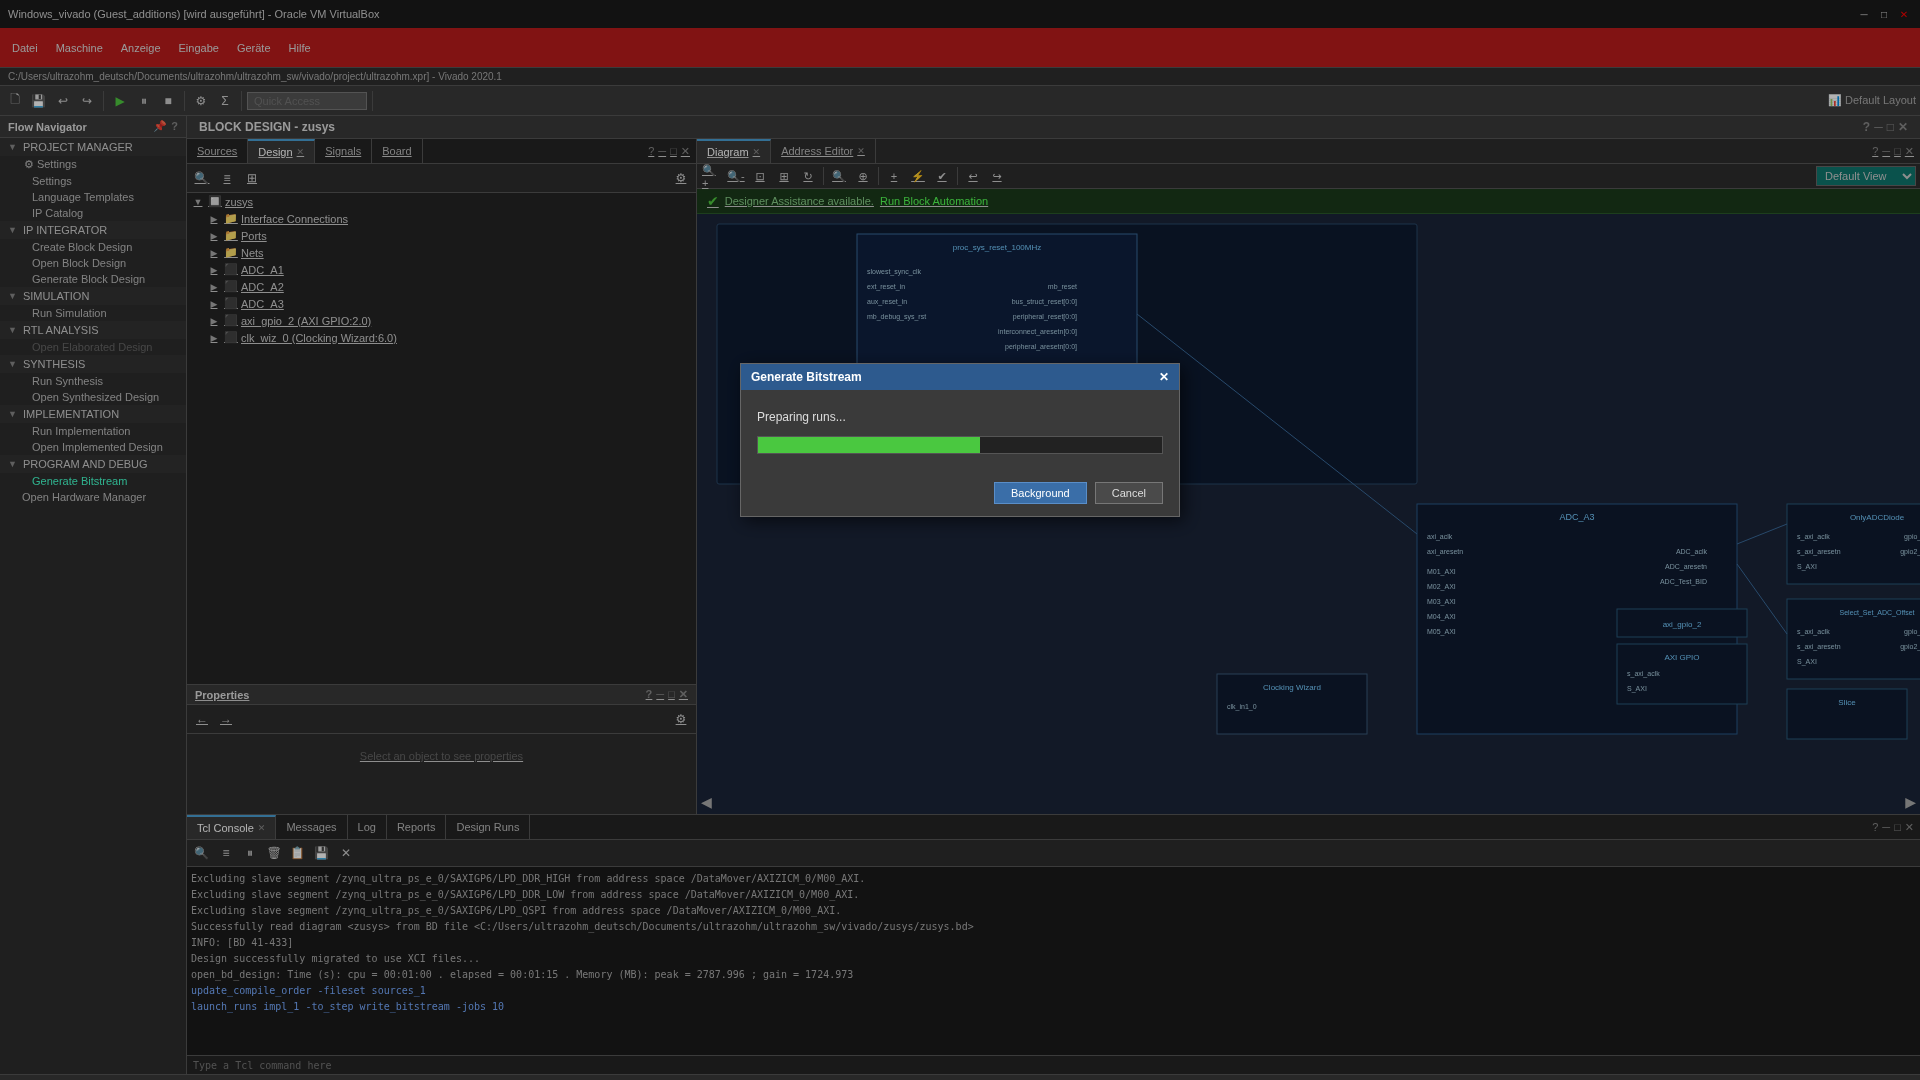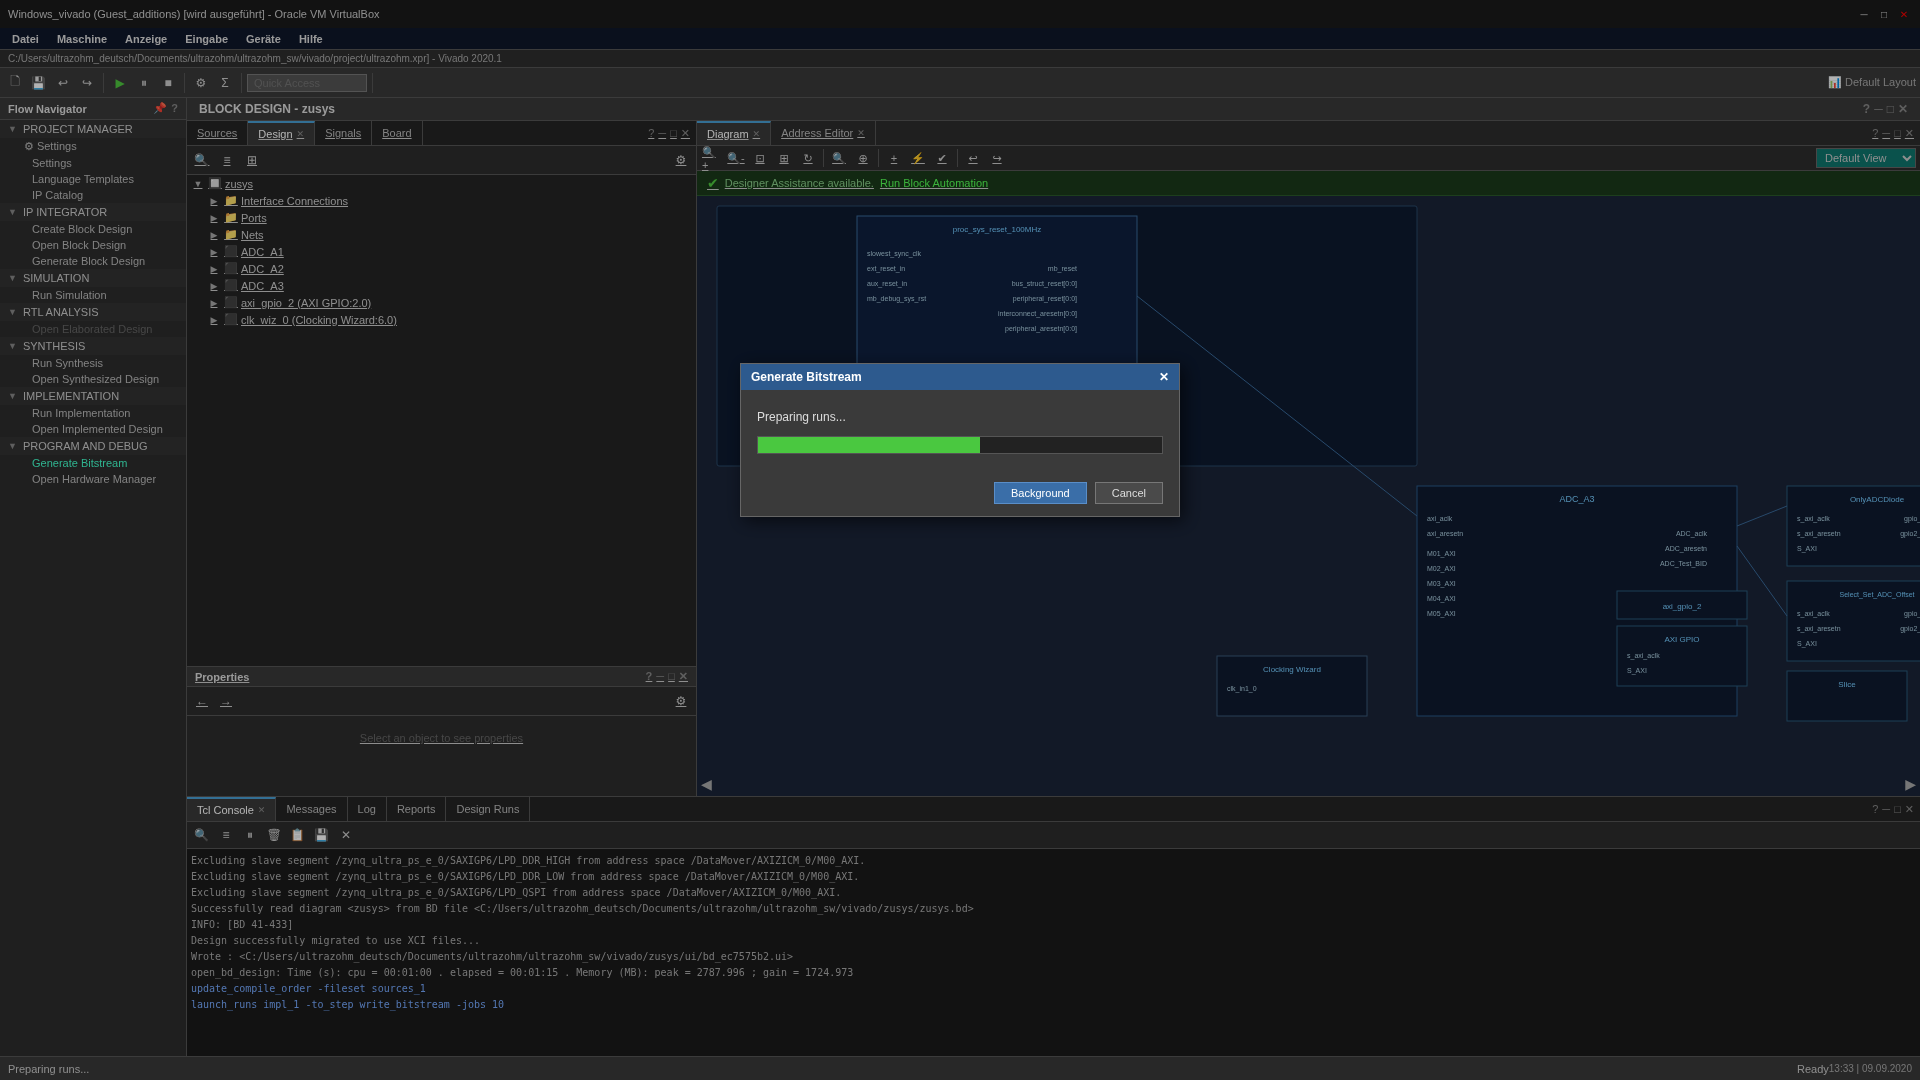--- a/index.html
+++ b/index.html
@@ -5,21 +5,21 @@
     * { margin: 0; padding: 0; box-sizing: border-box; }
     body { font-family: 'Segoe UI', Arial, sans-serif; font-size: 11px; background: #2b2b2b; color: #ccc; overflow: hidden; width: 1920px; height: 1080px; }
 
     
     #title-bar { background: #1a1a1a; height: 28px; display: flex; align-items: center; justify-content: space-between; padding: 0 8px; color: #ccc; font-size: 11px; }
     #title-bar .win-btns { display: flex; gap: 4px; }
     #title-bar .win-btn { width: 16px; height: 16px; display: flex; align-items: center; justify-content: center; font-size: 10px; cursor: pointer; }
     #title-bar .win-btn.close { color: #f00; }
 
     
-    #menu-bar { background: #0f172a; height: 22px; display: flex; align-items: center; padding: 0 4px; gap: 2px; border-bottom: 1px solid #555; font-weight: bold; }
+    #menu-bar { background: #b91c1c; height: 40px; display: flex; align-items: center; padding: 0 4px; gap: 2px; border-bottom: 1px solid #555; }
     .menu-item { padding: 2px 8px; cursor: pointer; font-size: 11px; color: #ddd; }
 
     
     #toolbar { background: #3a3a3a; height: 30px; display: flex; align-items: center; padding: 0 4px; gap: 2px; border-bottom: 1px solid #555; }
     .tb-btn { width: 22px; height: 22px; display: flex; align-items: center; justify-content: center; cursor: pointer; color: #ccc; font-size: 12px; border: 1px solid transparent; }
     .tb-sep { width: 1px; height: 20px; background: #555; margin: 0 3px; }
     .tb-search { background: #555; border: 1px solid #777; color: #ccc; padding: 2px 6px; font-size: 11px; width: 120px; }
 
     
     #path-bar { background: #2e2e2e; height: 18px; display: flex; align-items: center; padding: 0 8px; font-size: 10px; color: #aaa; border-bottom: 1px solid #555; }
@@ -171,21 +171,21 @@
         <span>IMPLEMENTATION</span>
       </div>
       <div class="nav-item" style="padding-left:32px;">Run Implementation</div>
       <div class="nav-item" style="padding-left:32px;">Open Implemented Design</div>
 
       <div class="nav-section-header">
         <span class="nav-arrow">▼</span>
         <span>PROGRAM AND DEBUG</span>
       </div>
       <div class="nav-item active" style="padding-left:32px;">Generate Bitstream</div>
-      <div class="nav-item" style="padding-left:32px;">Open Hardware Manager</div>
+      <div class="nav-item" style="padding-left:22px;">Open Hardware Manager</div>
     </div>
   </div>
 
   <div style="flex:1;display:flex;flex-direction:column;overflow:hidden;">
 
     <div id="bd-header-bar">
       <span>BLOCK DESIGN - zusys</span>
       <span style="margin-left:auto;display:flex;gap:4px;">
         <span style="cursor:pointer;color:#888;">?</span>
         <span style="cursor:pointer;color:#888;">─</span>
@@ -459,26 +459,28 @@
         <span class="tb-btn">✕</span>
       </div>
 
       <div style="flex:1;overflow-y:auto;padding:4px;font-family:monospace;font-size:10px;color:#aaa;background:#1a1a1a;">
         <div class="tcl-line">Excluding slave segment /zynq_ultra_ps_e_0/SAXIGP6/LPD_DDR_HIGH from address space /DataMover/AXIZICM_0/M00_AXI.</div>
         <div class="tcl-line">Excluding slave segment /zynq_ultra_ps_e_0/SAXIGP6/LPD_DDR_LOW from address space /DataMover/AXIZICM_0/M00_AXI.</div>
         <div class="tcl-line">Excluding slave segment /zynq_ultra_ps_e_0/SAXIGP6/LPD_QSPI from address space /DataMover/AXIZICM_0/M00_AXI.</div>
         <div class="tcl-line">Successfully read diagram &lt;zusys&gt; from BD file &lt;C:/Users/ultrazohm_deutsch/Documents/ultrazohm/ultrazohm_sw/vivado/zusys/zusys.bd&gt;</div>
         <div class="tcl-line">INFO: [BD 41-433]</div>
         <div class="tcl-line">Design successfully migrated to use XCI files...</div>
-        <div class="tcl-line">Wrote   : &lt;C:/Users/ultrazohm_deutsch/Documents/ultrazohm/ultrazohm_sw/vivado/zusys/ui/bd_ec7575b2.ui&gt;</div>
         <div class="tcl-line">open_bd_design: Time (s): cpu = 00:01:00 . elapsed = 00:01:15 . Memory (MB): peak = 2787.996 ; gain = 1724.973</div>
         <div class="tcl-line tcl-cmd" style="color:#7af;">update_compile_order -fileset sources_1</div>
         <div class="tcl-line tcl-cmd" style="color:#7af;">launch_runs impl_1 -to_step write_bitstream -jobs 10</div>
       </div>
 
+      <div style="background:#252525;border-top:1px solid #555;padding:3px 6px;">
+        <input type="text" style="background: transparent; border: none; color: rgb(204, 204, 204); font-size: 10px; width: 100%; outline: none; font-family: monospace;" placeholder="Type a Tcl command here">
+      </div>
     </div>
   </div>
 </div>
 
 <div id="status-bar">
   <div id="status-left">
     <span>Preparing runs...</span>
   </div>
   <div style="display:flex;align-items:flex-start;">
     <span>Ready</span>

